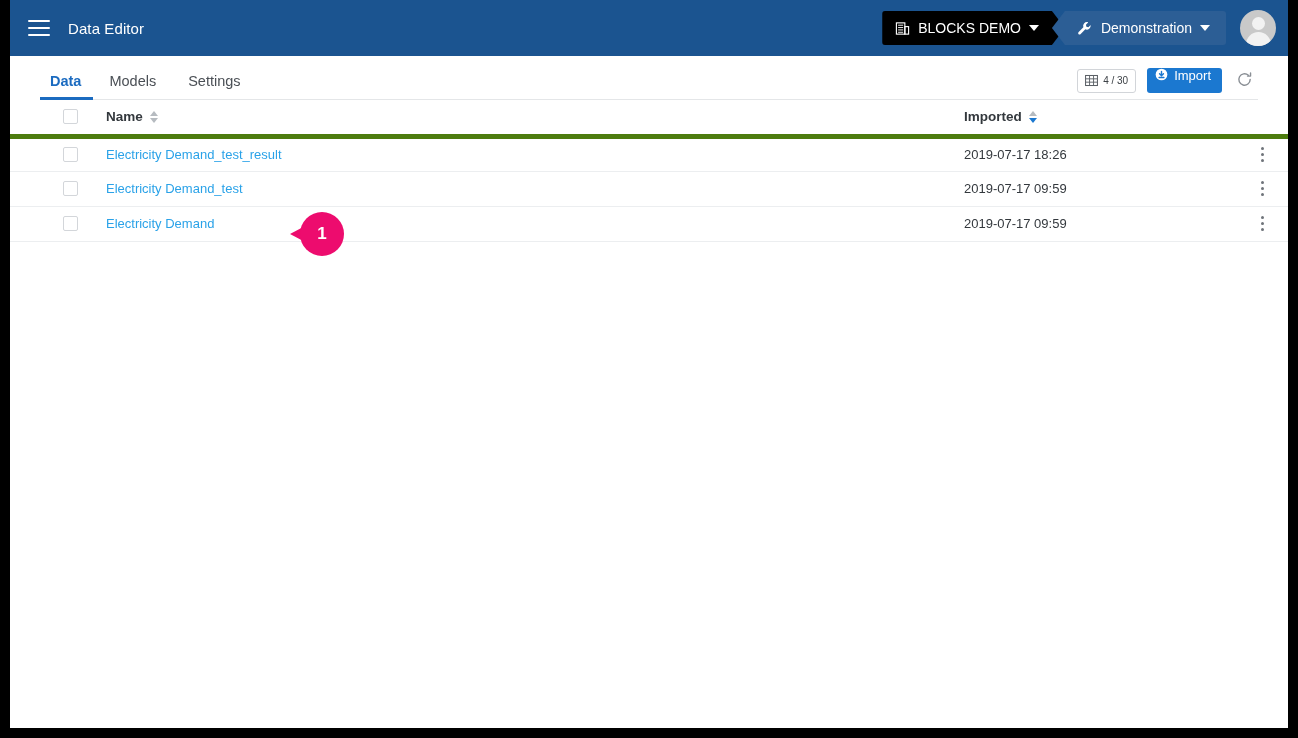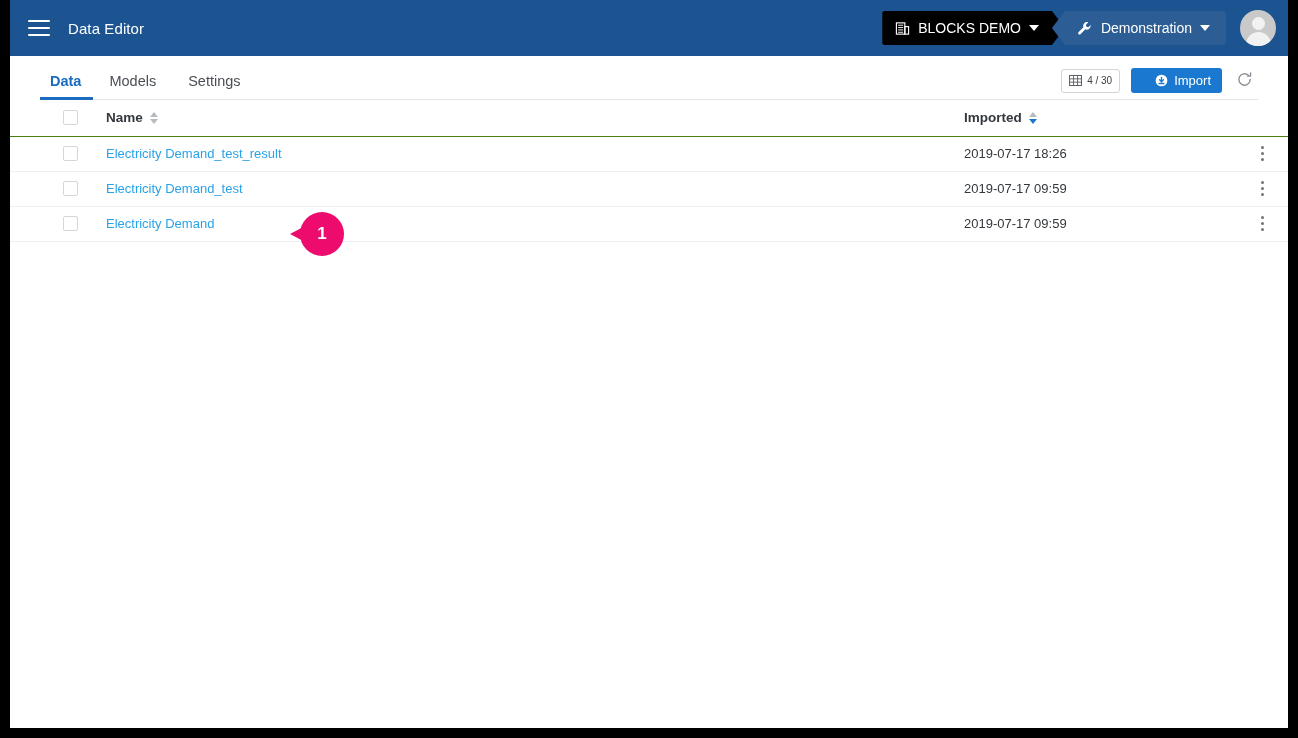--- a/index.html
+++ b/index.html
@@ -191,27 +191,26 @@
     font-size: 10px;
     color: #3c4146;
     background: #ffffff;
     margin-right: 11px;
     white-space: nowrap;
   }
   #row-counter .grid-icon { margin-right: 5px; display: flex; }
 
   #import-button {
     display: flex;
-    align-items: center;
     height: 25px;
     background: #1b78d0;
     color: #ffffff;
     border: none;
     border-radius: 3px;
-    padding: 0 11px 0 24px;
+    padding: 0 11px 0 8px;
     font-size: 13px;
     font-family: "Liberation Sans", sans-serif;
     cursor: pointer;
     white-space: nowrap;
   }
   #import-button .imp-icon { margin-right: 6px; display: flex; }
 
   #refresh-button {
     display: flex;
     align-items: center;
@@ -225,21 +224,21 @@
   
   #data-table { width: 100%; border-collapse: collapse; table-layout: fixed; }
 
   #data-table th {
     text-align: left;
     font-size: 13.5px;
     font-weight: 700;
     color: #33383d;
     padding: 0;
     height: 36px;
-    border-bottom: 1px solid #4d7c0f;
+    border-bottom: 5px solid #4d7c0f;
     vertical-align: middle;
   }
   #data-table td {
     padding: 0;
     height: 35px;
     font-size: 13px;
     color: #33383d;
     border-bottom: 1px solid #eceef0;
     vertical-align: middle;
   }

